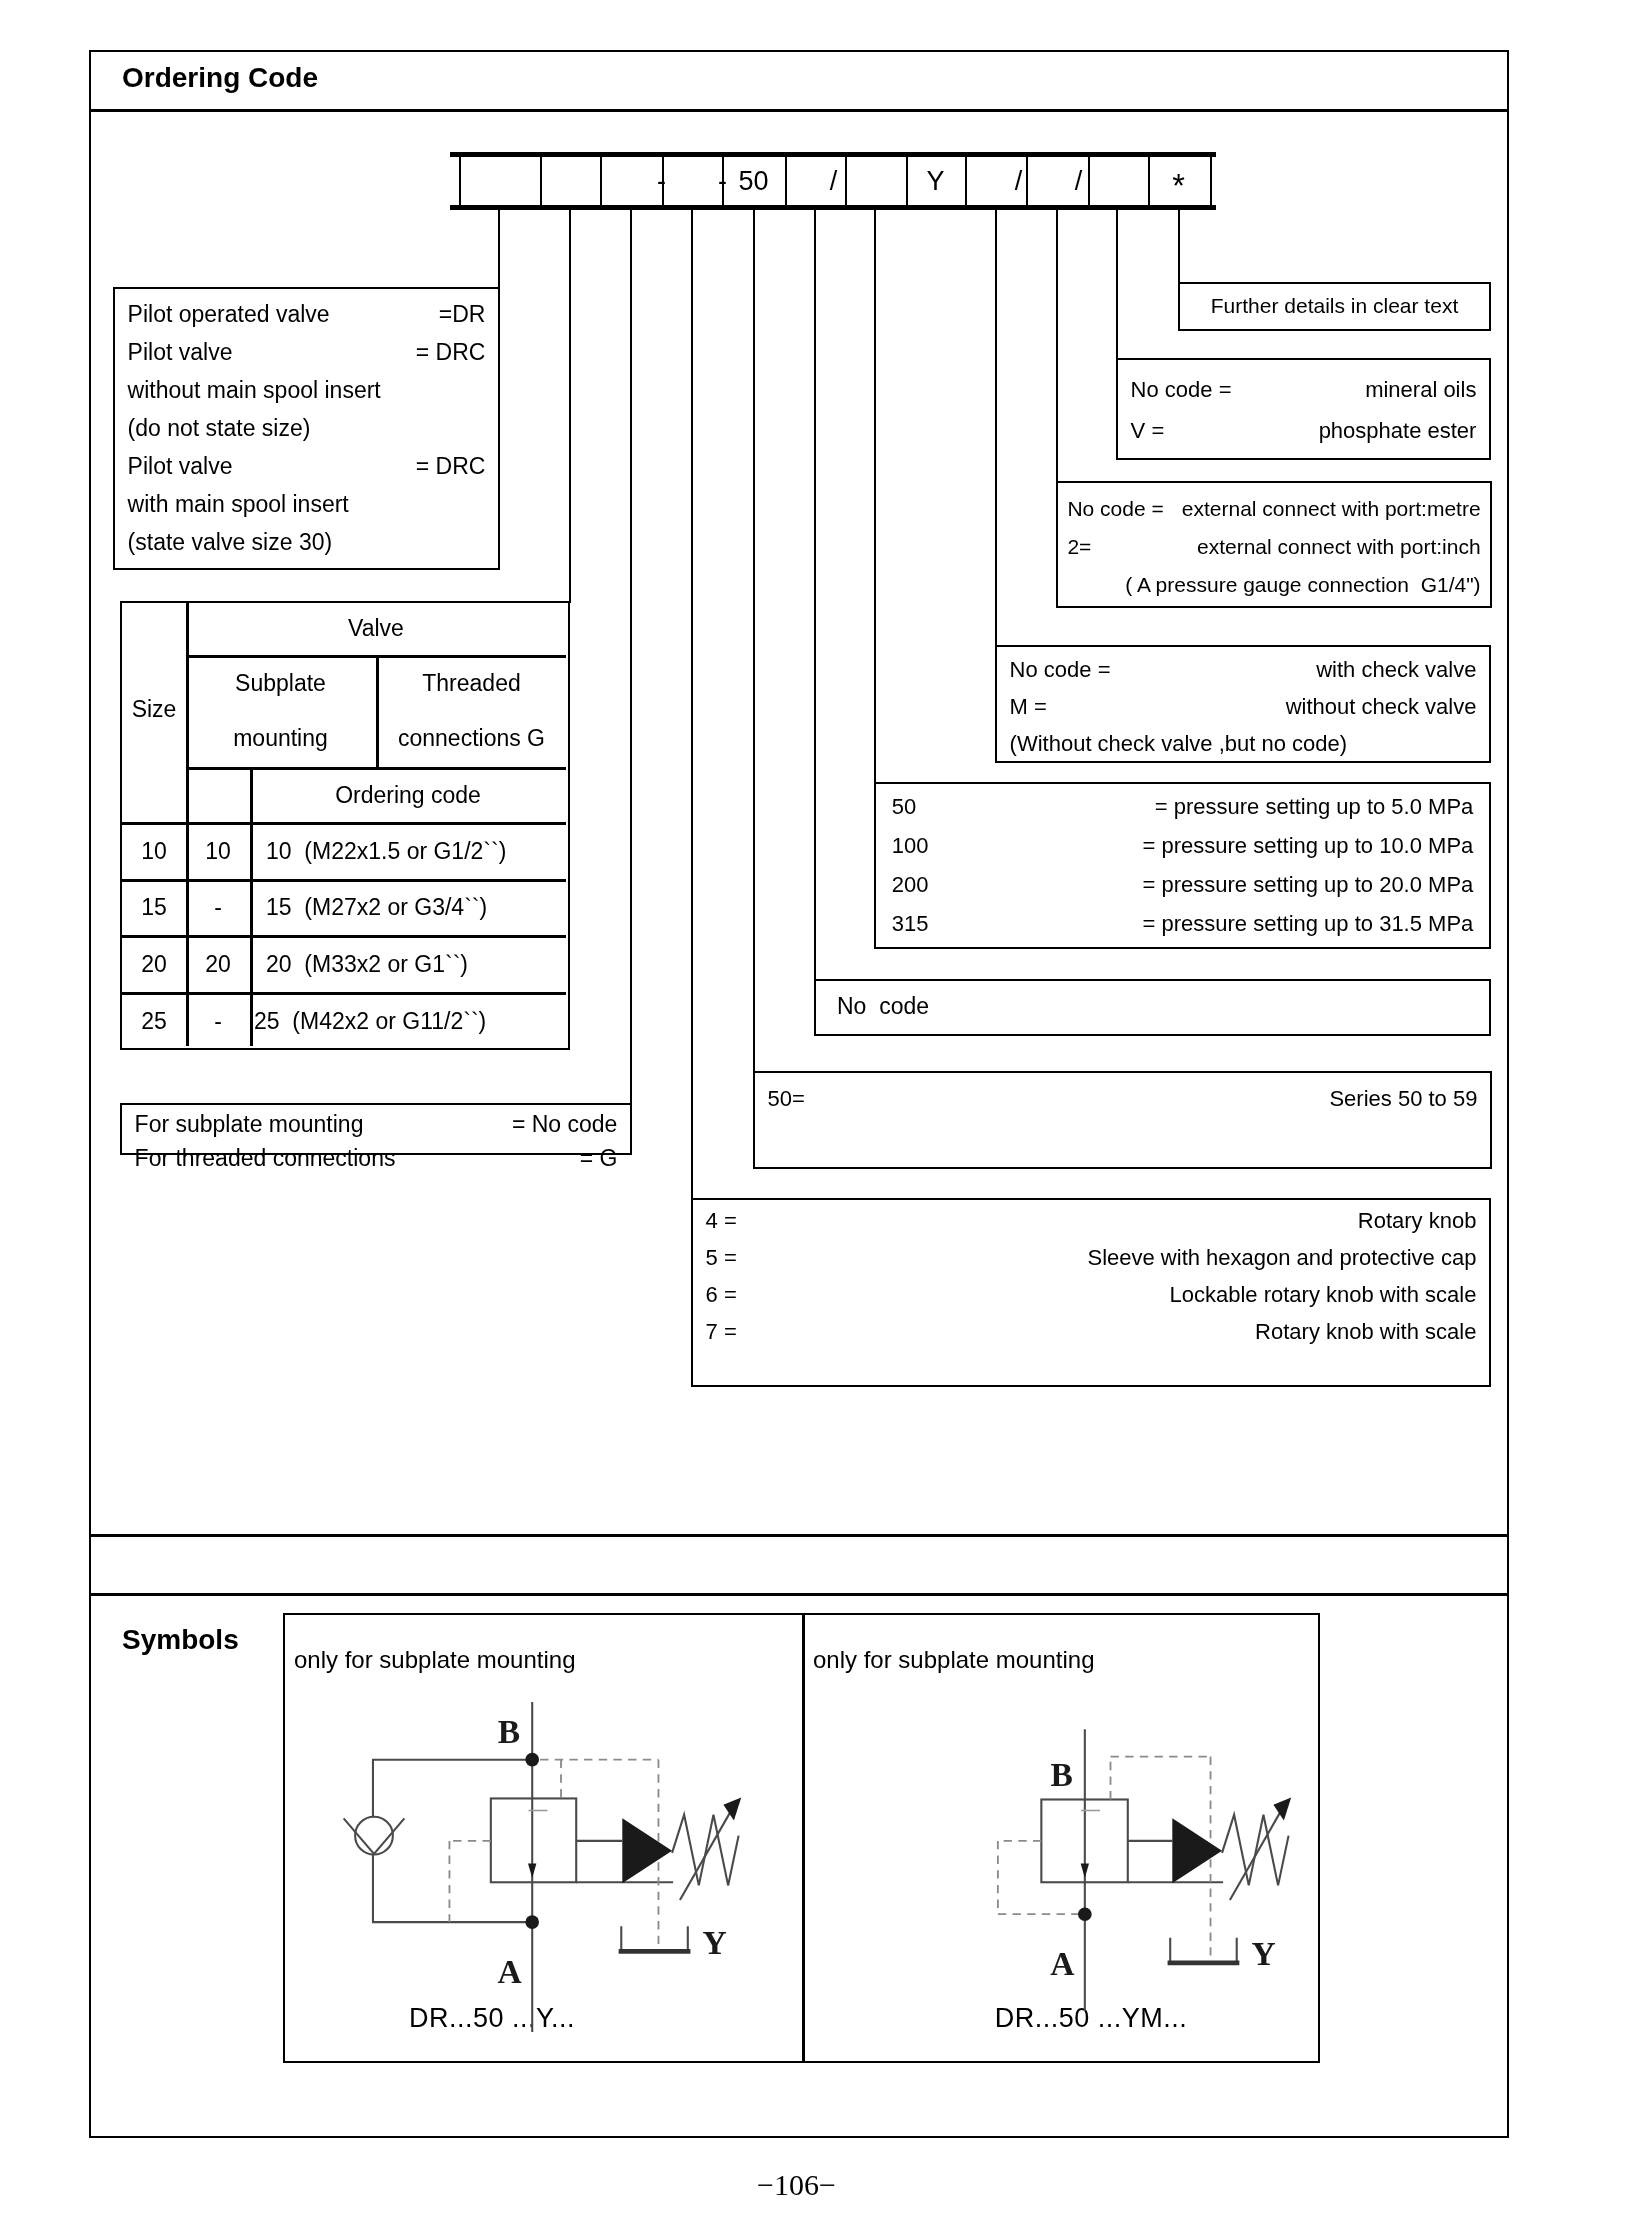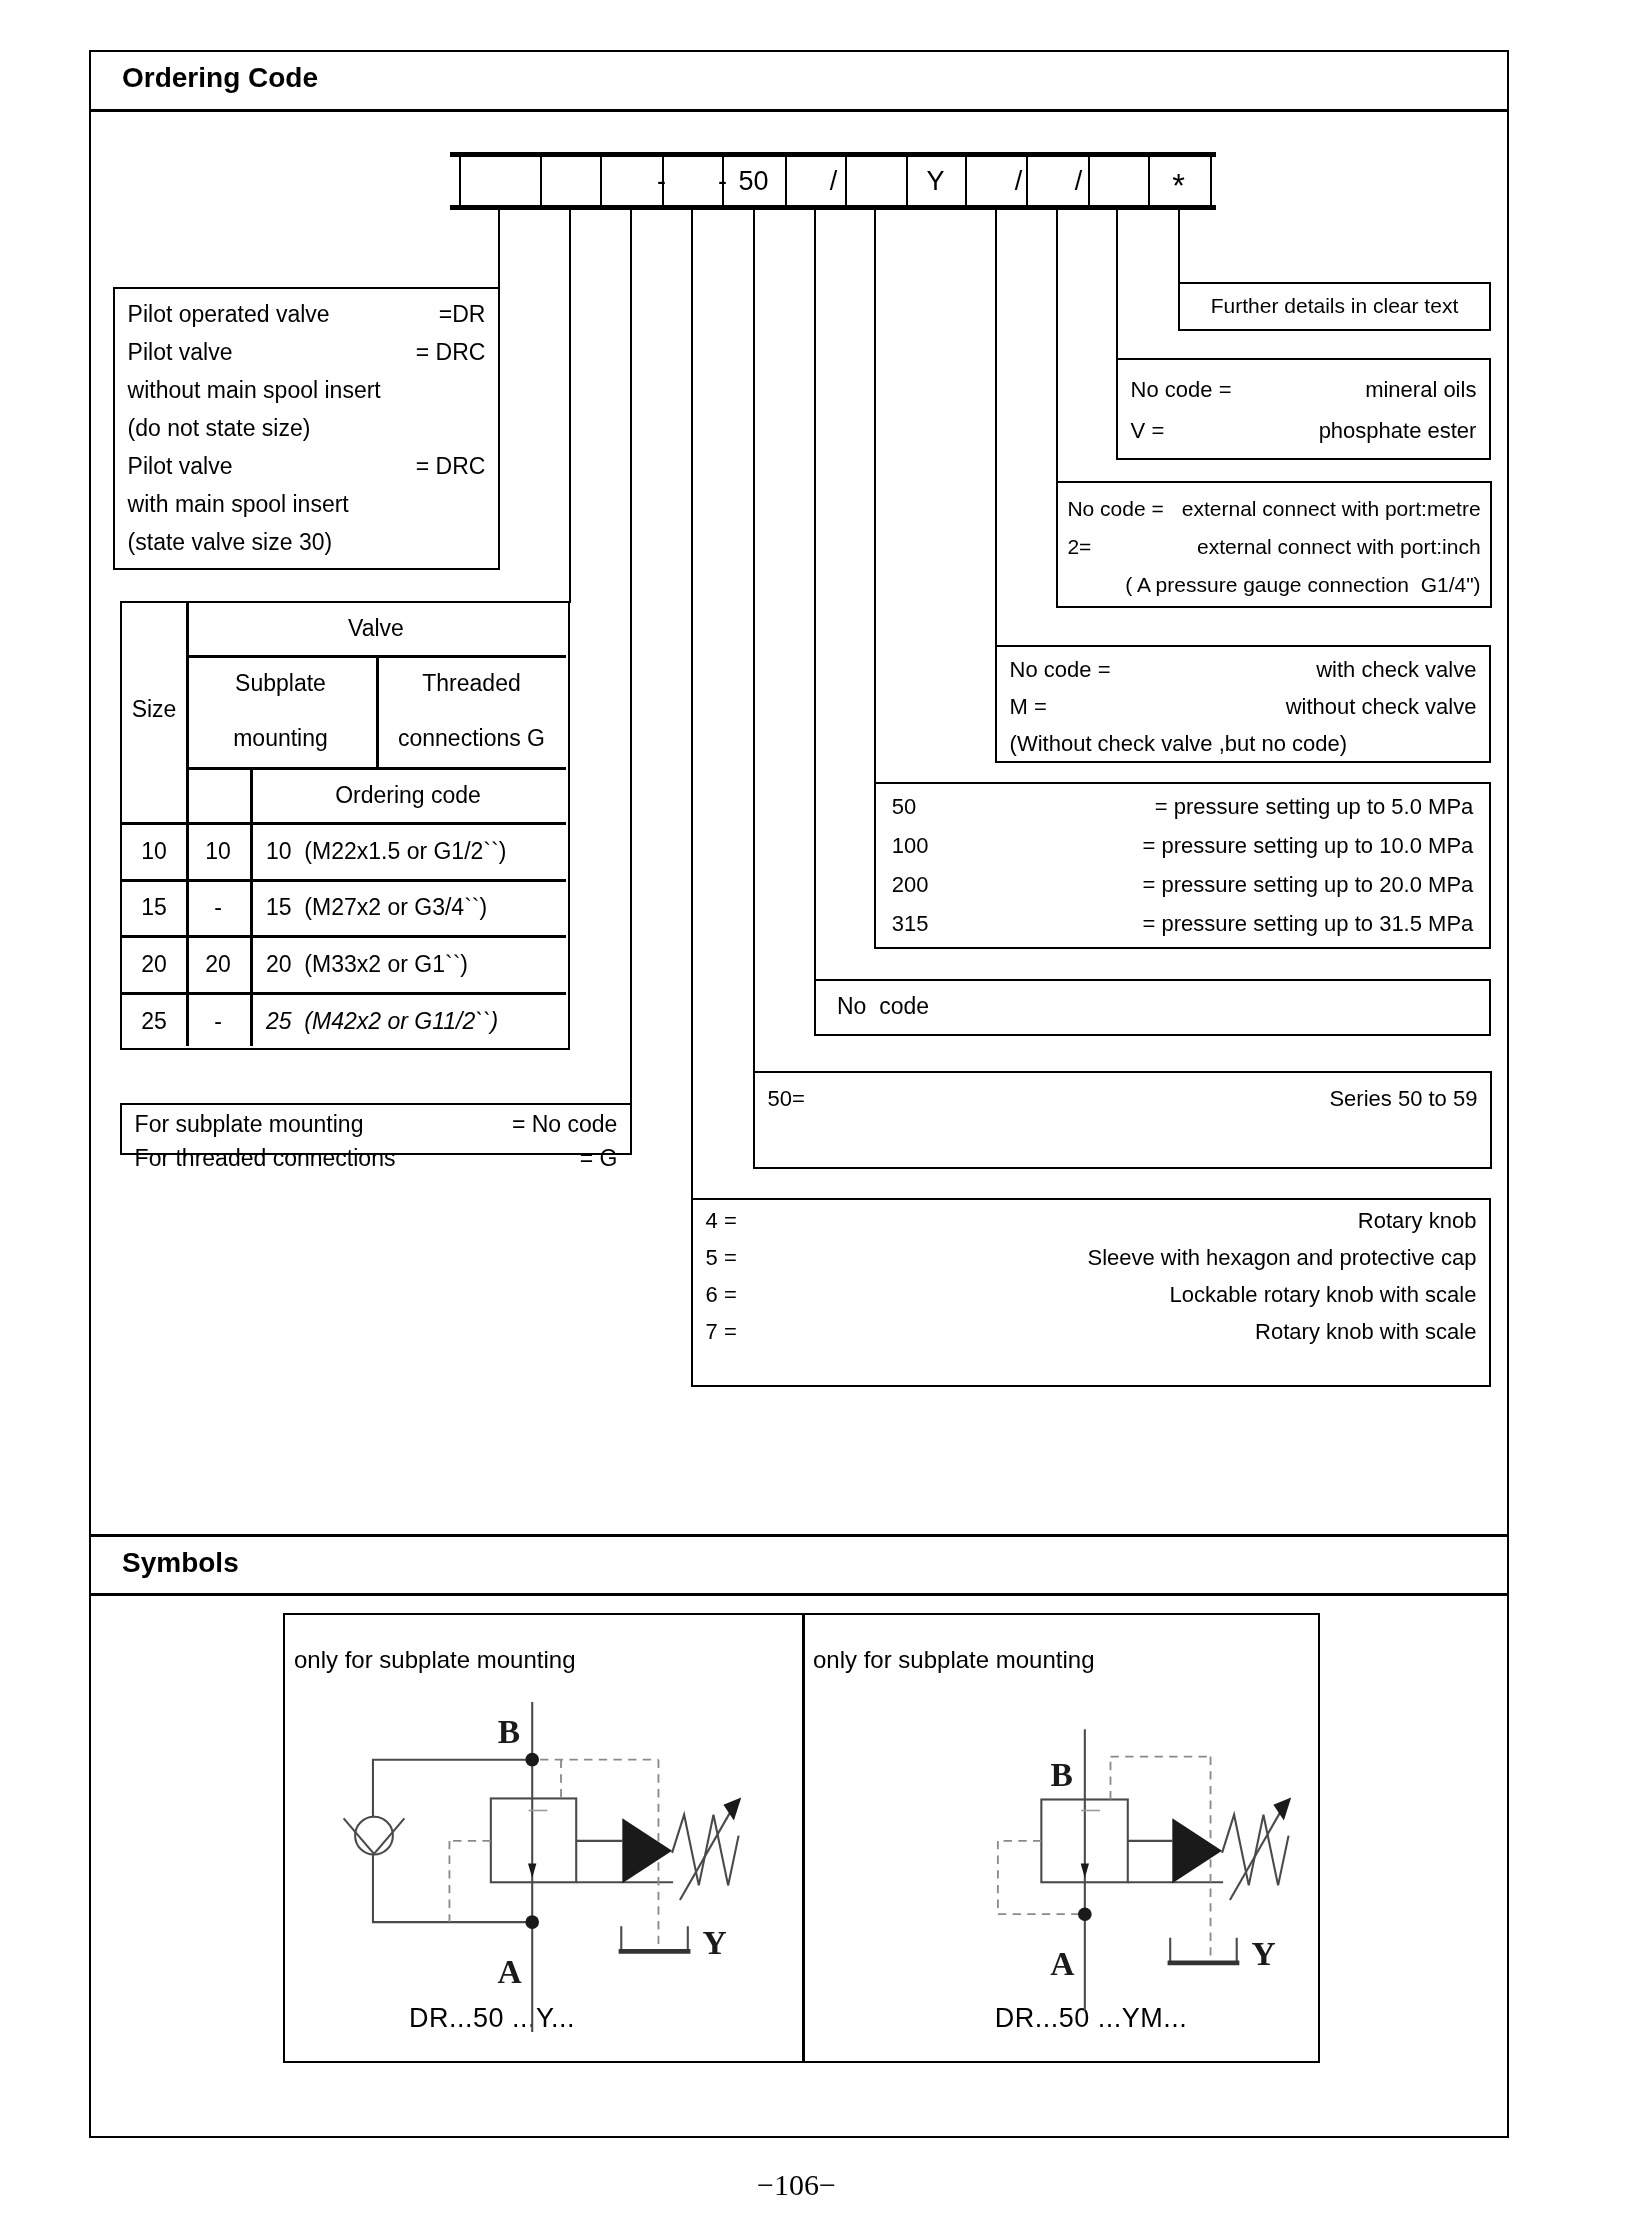--- a/index.html
+++ b/index.html
@@ -23,21 +23,21 @@
   .pagenum{position:absolute;font-family:"Liberation Serif",serif;font-size:30px;text-align:center;}
 </style>
 </head>
 <body>
 
 <div class="frame" style="left:89px;top:50px;width:1420px;height:2088px;"></div>
 <div class="hsep" style="left:89px;top:109px;width:1420px;"></div>
 <div class="hsep" style="left:89px;top:1534px;width:1420px;"></div>
 <div class="hsep" style="left:89px;top:1593px;width:1420px;"></div>
 <div class="band-title" style="left:122px;top:62px;">Ordering Code</div>
-<div class="band-title" style="left:122px;top:1547px;text-align:center;">Symbols</div>
+<div class="band-title" style="left:122px;top:1624px;text-align:center;">Symbols</div>
 
 <div class="rowbar" style="top:152px;"></div>
 <div class="rowbar" style="top:205px;"></div>
 <div class="vcell" style="left:459px;"></div>
 <div class="vcell" style="left:540px;"></div>
 <div class="vcell" style="left:600px;"></div>
 <div class="vcell" style="left:662px;"></div>
 <div class="vcell" style="left:722px;"></div>
 <div class="vcell" style="left:785px;"></div>
 <div class="vcell" style="left:845px;"></div>
@@ -102,21 +102,21 @@
   <div class="tcell" style="left:64px;top:235px;width:64px;">10</div>
   <div class="txt" style="position:absolute;left:144px;top:235px;">10  (M22x1.5 or G1/2``)</div>
   <div class="tcell" style="left:0;top:291px;width:64px;">15</div>
   <div class="tcell" style="left:64px;top:291px;width:64px;">-</div>
   <div class="txt" style="position:absolute;left:144px;top:291px;">15  (M27x2 or G3/4``)</div>
   <div class="tcell" style="left:0;top:348px;width:64px;">20</div>
   <div class="tcell" style="left:64px;top:348px;width:64px;">20</div>
   <div class="txt" style="position:absolute;left:144px;top:348px;">20  (M33x2 or G1``)</div>
   <div class="tcell" style="left:0;top:405px;width:64px;">25</div>
   <div class="tcell" style="left:64px;top:405px;width:64px;">-</div>
-  <div class="txt" style="position:absolute;left:144px;top:405px;font-style:italic;">25  (M42x2 or G11/2``)</div>
+  <div class="txt" style="position:absolute;left:132px;top:405px;">25  (M42x2 or G11/2``)</div>
 </div>
 
 <div class="box" style="left:120px;top:1103px;width:512px;height:52px;font-size:23px;padding-top:2px;">
   <div class="lr" style="line-height:34px;"><span>For subplate mounting</span><span>= No code</span></div>
   <div class="lr" style="line-height:34px;"><span>For threaded connections</span><span>= G</span></div>
 </div>
 
 <div class="box" style="left:1178px;top:282px;width:313px;height:49px;font-size:21px;">
   <div style="line-height:43px;text-align:center;">Further details in clear text</div>
 </div>

